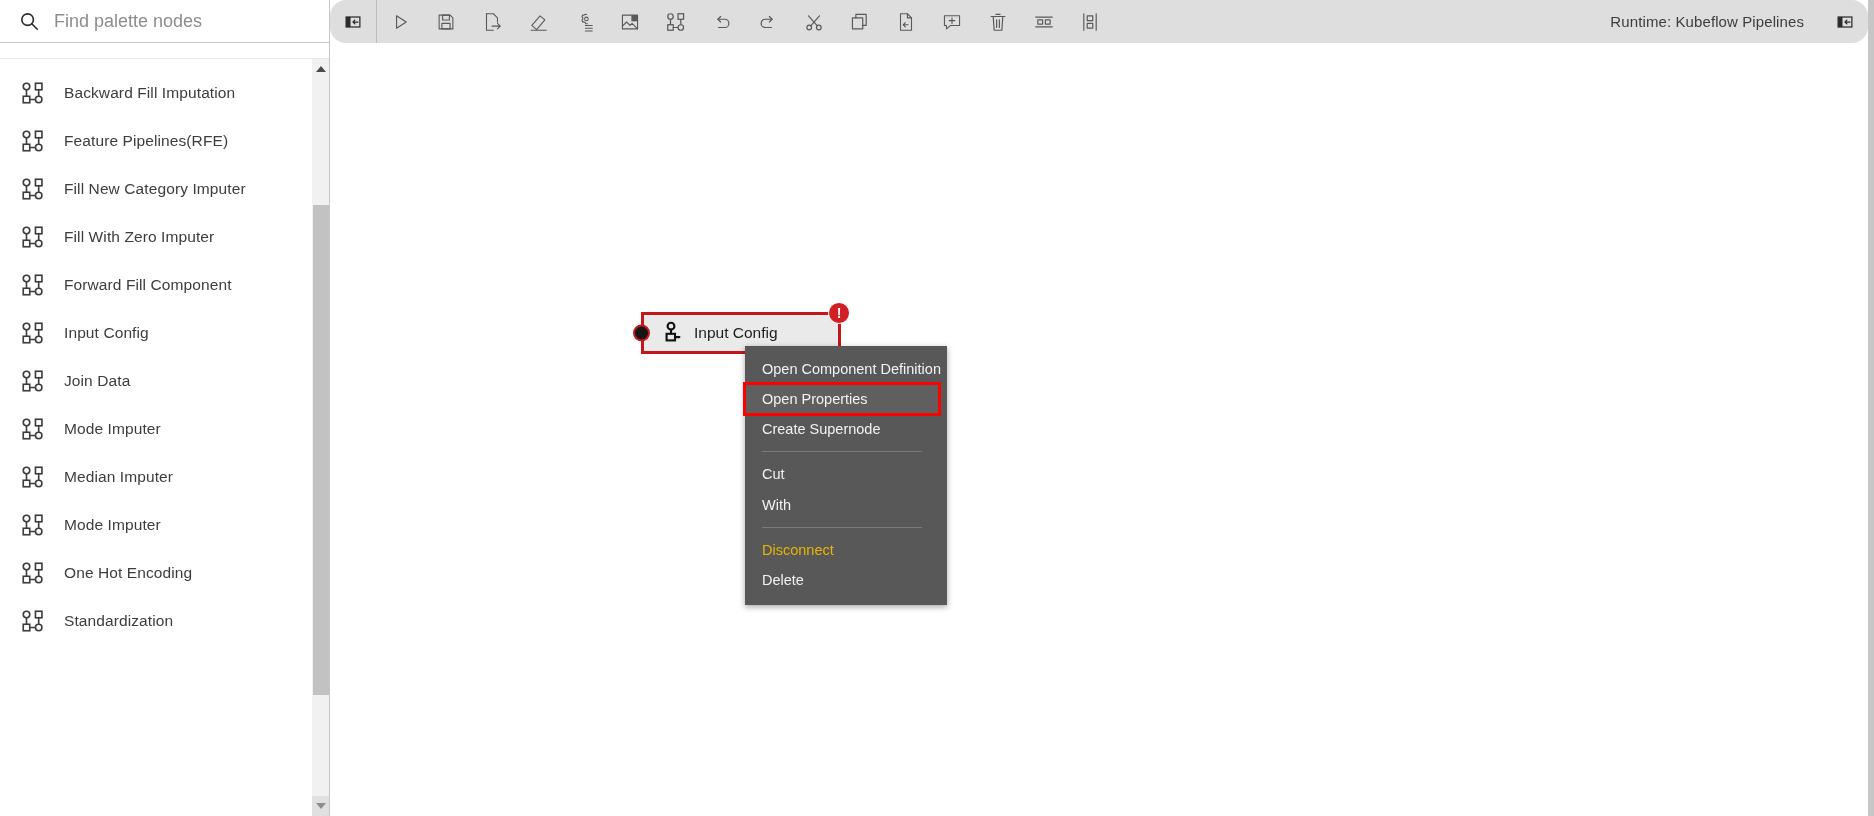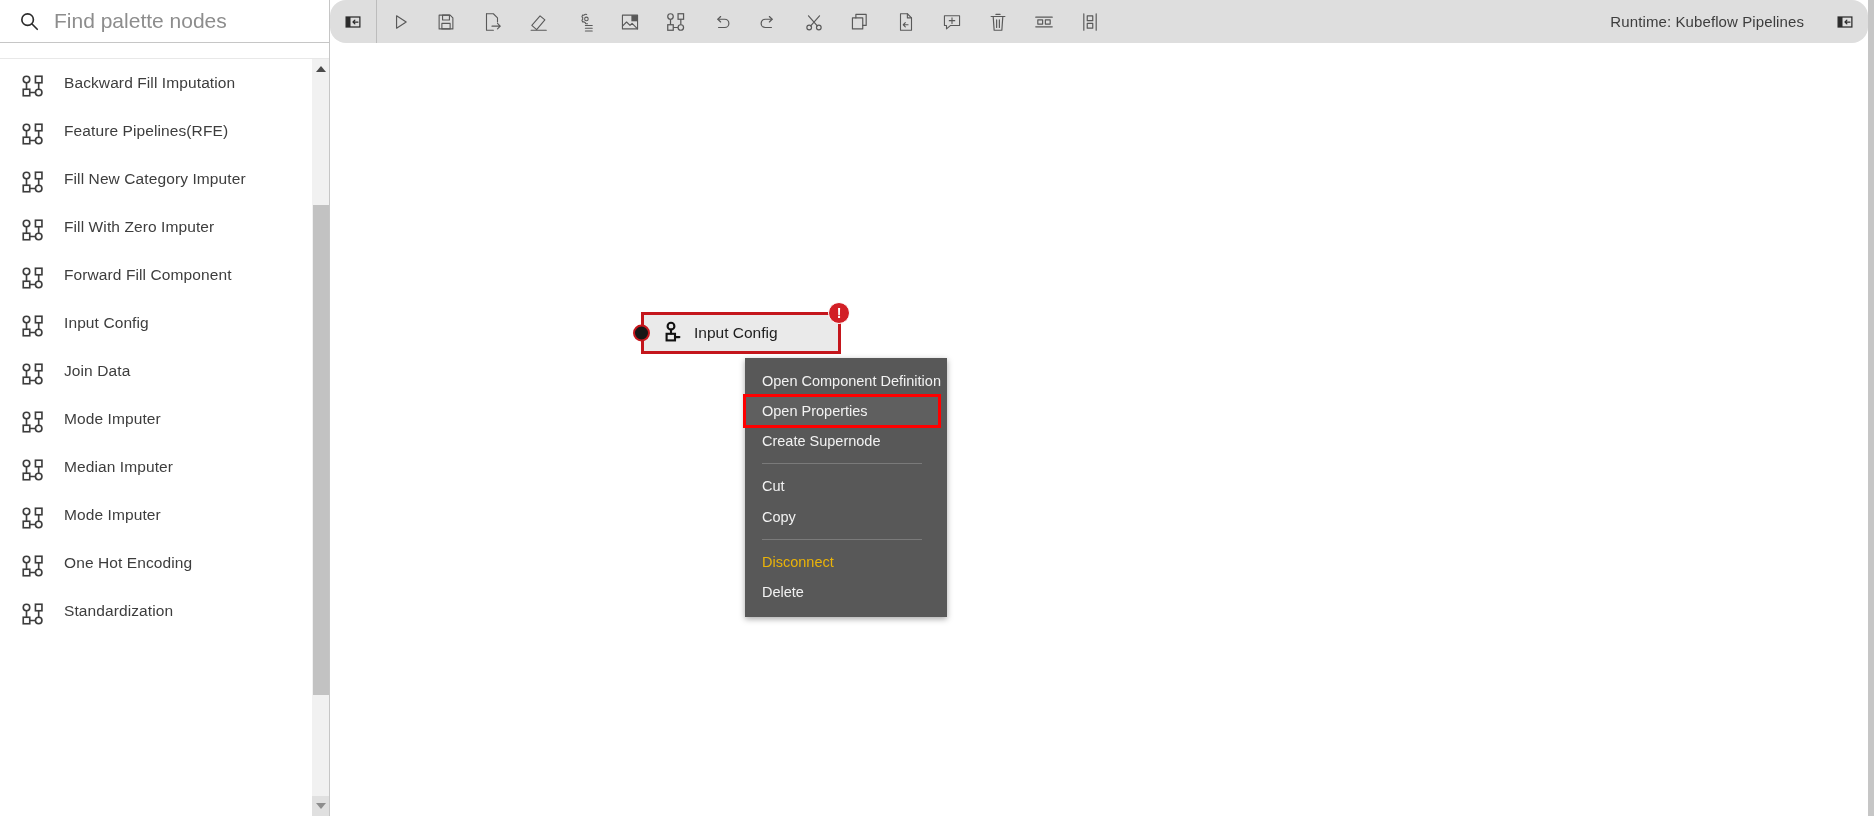--- a/index.html
+++ b/index.html
@@ -46,21 +46,21 @@
     flex: 0 0 22px;
     margin-right: 14px;
     display: block;
     color: #2b2b2b;
   }
   .search-input {
     border: none;
     outline: none;
     background: transparent;
     font-family: "Liberation Sans", sans-serif;
-    font-size: 21px;
+    font-size: 18px;
     color: #2b2b2b;
     width: 100%;
     padding: 0;
   }
   .search-input::placeholder { color: #8d8d8d; opacity: 1; }
 
   .palette-subbar {
     height: 16px;
     flex: 0 0 16px;
     border-bottom: 1px solid #e8e8e8;
@@ -77,21 +77,21 @@
 
   .palette-list {
     flex: 1 1 auto;
     padding-top: 10px;
     overflow: hidden;
     position: relative;
   }
 
   .palette-item {
     display: flex;
-    align-items: flex-start;
+    align-items: center;
     min-height: 48px;
     padding: 4px 10px 4px 20px;
     cursor: pointer;
   }
   .pi-icon {
     width: 26px; height: 26px;
     flex: 0 0 26px;
     margin-right: 18px;
     color: #3d3d3d;
     display: block;
@@ -256,21 +256,21 @@
     font-weight: bold;
     line-height: 1;
     font-family: "Liberation Sans", sans-serif;
     margin-top: -1px;
   }
 
   
   #ctxmenu {
     position: absolute;
     left: 415px;
-    top: 315px;
+    top: 303px;
     width: 202px;
     background: #585858;
     box-shadow: 0 2px 6px rgba(0,0,0,0.35);
     padding: 8px 8px 10px 0;
     z-index: 40;
     font-size: 14.5px;
   }
   .ctx-item {
     padding: 6px 0 6px 17px;
     color: #f2f2f2;
@@ -631,21 +631,21 @@
           <span class="bang">!</span>
         </div>
       </div>
 
       <div id="ctxmenu">
           <div class="ctx-item">Open Component Definition</div>
           <div class="ctx-item highlighted">Open Properties</div>
           <div class="ctx-item">Create Supernode</div>
           <div class="ctx-sep"></div>
           <div class="ctx-item">Cut</div>
-          <div class="ctx-item">Copy</div>
+          <div class="ctx-item">With</div>
           <div class="ctx-sep"></div>
           <div class="ctx-item disabled">Disconnect</div>
           <div class="ctx-item">Delete</div>
         </div>
 
     </div>
   </div>
 </div>
 
 </body></html>

